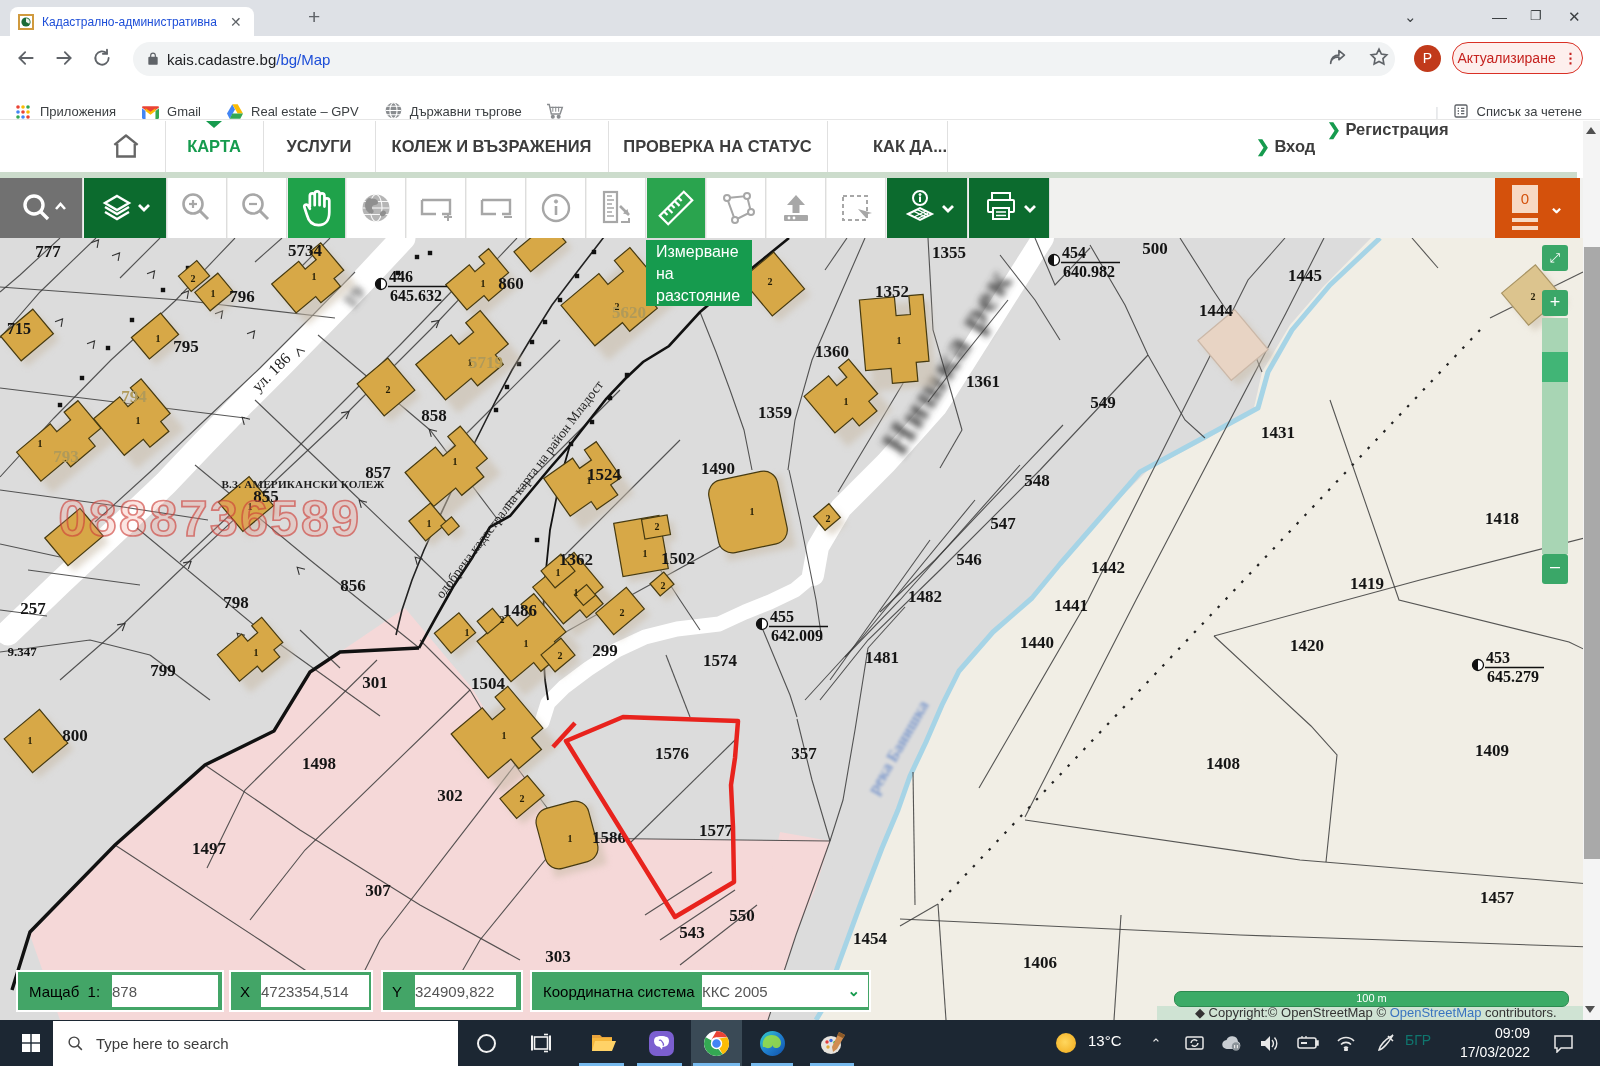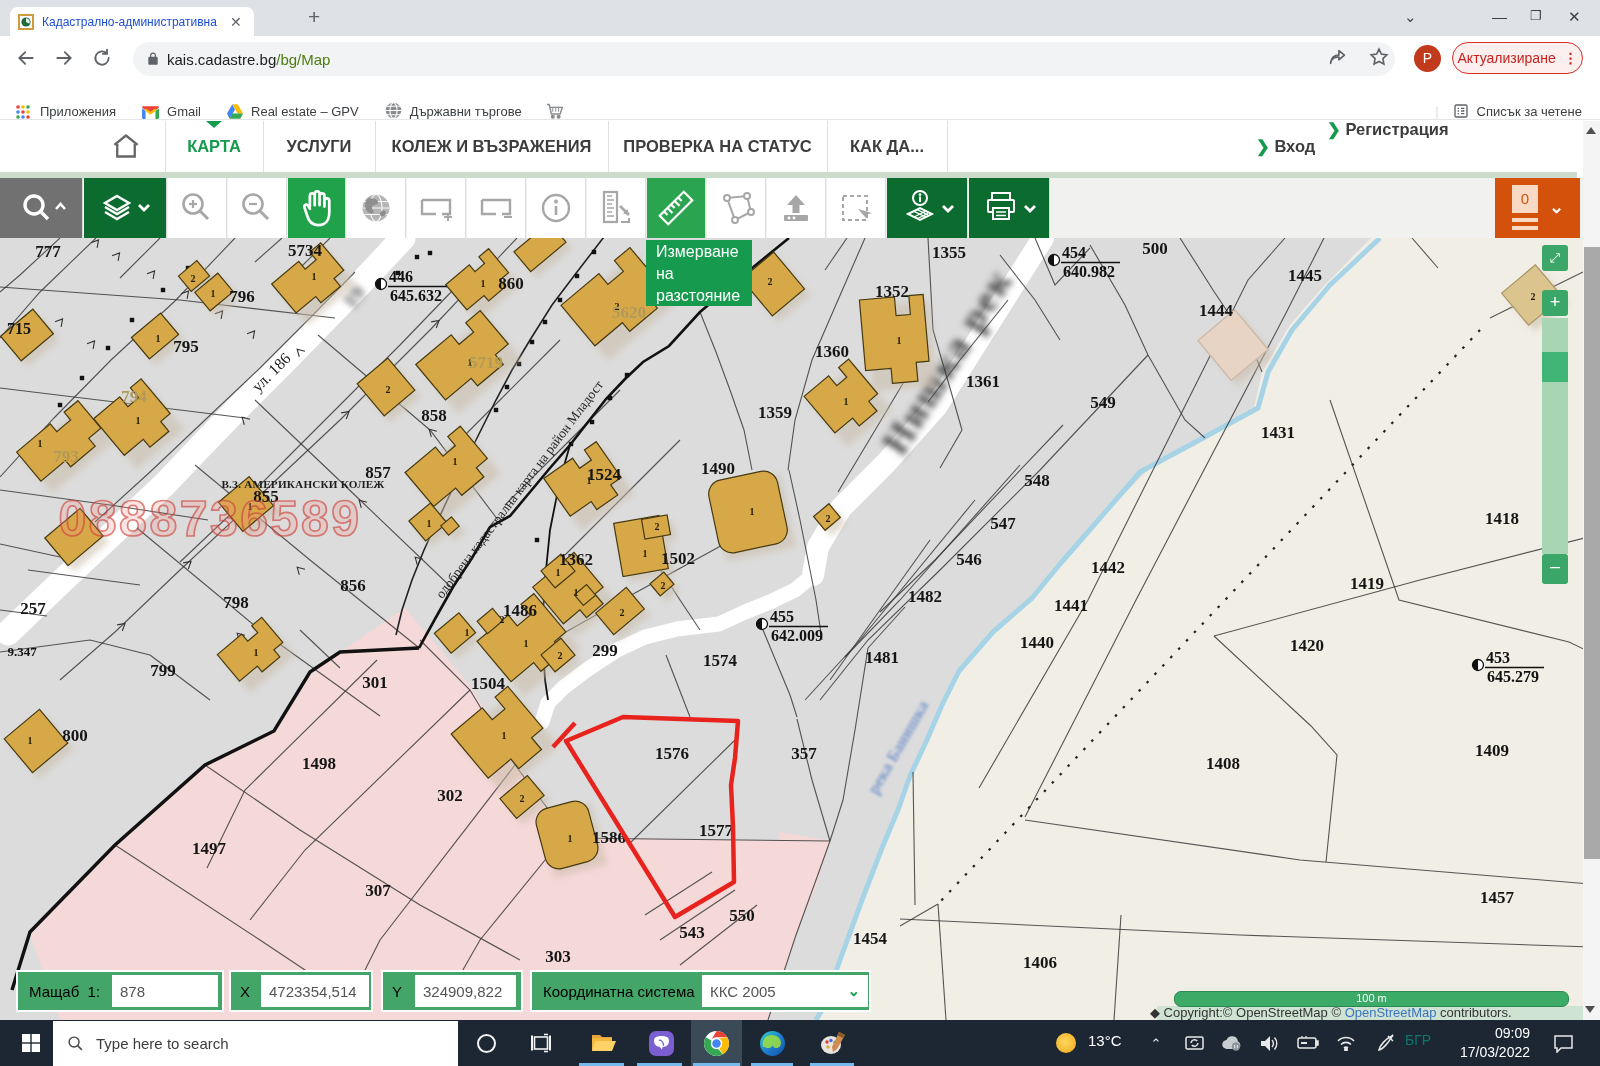--- a/index.html
+++ b/index.html
@@ -22,21 +22,21 @@
 #greensep{left:0;top:172px;width:1577px;height:6px;background:#ccdccc}
 
 #toolbar{left:0;top:178px;width:1600px;height:60px;background:#f1f1ef}
 .tcell{top:178px;height:60px;background:#fff;border-right:1px solid #ddd;display:flex;align-items:center;justify-content:center}
 
 #map{left:0;top:238px;width:1584px;height:782px;overflow:hidden}
 #tooltip{left:646px;top:240px;width:106px;height:66px;background:#169b4e;color:#fff;font-size:16px;line-height:22px;padding:1px 0 0 10px}
 
 .zbtn{width:26px;height:26px;background:#3aa768;border-radius:3px;color:#fff;text-align:center}
 .gseg{position:absolute;top:970px;height:42px;background:#43a567;border:2px solid #fff;display:flex;align-items:center;font-size:15px}
-.ginput{background:#fff;color:#555;font-size:15px;height:32px;display:flex;align-items:center;padding-left:8px}
+.ginput{background:#fff;color:#555;font-size:15px;height:32px;display:flex;align-items:center;}
 
 #scroll{left:1583px;top:121px;width:17px;height:899px;background:#f4f4f4}
 #thumb{left:1584px;top:247px;width:16px;height:612px;background:#a9a9a9}
 
 #taskbar{left:0;top:1020px;width:1600px;height:46px;background:#1c2733}
 #tsearch{left:53px;top:1021px;width:405px;height:45px;background:#fff;display:flex;align-items:center;color:#333;font-size:15px}
 .ticon{top:1020px;height:46px;display:flex;align-items:center;justify-content:center}
 .underl{top:1063px;height:3px;background:#76b9ed}
 </style></head>
 <body>
@@ -64,21 +64,21 @@
     <path d="M4 12h15M13 5l7 7-7 7"></path>
   </svg>
   <svg class="abs" style="left:92px;top:48px" width="20" height="20" viewBox="0 0 24 24" fill="none" stroke="#5f6368" stroke-width="2.2" stroke-linecap="round">
     <path d="M20 12a8 8 0 1 1-2.3-5.6"></path>
     <path d="M18 2v5h-5" fill="none"></path>
   </svg>
   <div class="abs" id="omni">
     <svg class="abs" style="left:13px;top:9px" width="14" height="16" viewBox="0 0 24 24" fill="#5f6368">
       <path d="M18 8h-1V6a5 5 0 0 0-10 0v2H6a2 2 0 0 0-2 2v10a2 2 0 0 0 2 2h12a2 2 0 0 0 2-2V10a2 2 0 0 0-2-2zm-9-2a3 3 0 0 1 6 0v2H9z"></path>
     </svg>
-    <span id="urltext">kais.cadastre.bg<span style="color:#4d7c0f">/bg/Map</span></span>
+    <span id="urltext">kais.cadastre.bg<span style="color:#1d4ed8">/bg/Map</span></span>
   </div>
   <svg class="abs" style="left:1327px;top:46px" width="22" height="22" viewBox="0 0 24 24" fill="none" stroke="#5f6368" stroke-width="1.8">
     <path d="M13 5l6 5-6 5v-3C6 12 4 16 4 19c0-6 4-9 9-9V5z" stroke-linejoin="round"></path>
   </svg>
   <svg class="abs" style="left:1368px;top:46px" width="22" height="22" viewBox="0 0 24 24" fill="none" stroke="#5f6368" stroke-width="1.8">
     <path d="M12 3.5l2.6 5.3 5.9.9-4.2 4.1 1 5.8L12 16.9l-5.3 2.7 1-5.8-4.2-4.1 5.9-.9z"></path>
   </svg>
   <div class="abs" style="left:1414px;top:45px;width:27px;height:27px;border-radius:50%;background:#c13a1b;color:#fff;font-size:14px;text-align:center;line-height:27px">P</div>
   <div class="abs" style="left:1452px;top:42px;width:131px;height:32px;border:1.5px solid #d93025;border-radius:16px;background:#fdefed;color:#c5221f;font-size:14px;display:flex;align-items:center;justify-content:center">Актуализиране&nbsp;&nbsp;<b style="letter-spacing:0">⋮</b></div>
 <div class="abs" id="bmrow">
@@ -133,21 +133,21 @@
 <div class="abs" id="sitenav"></div>
   <svg class="abs" style="left:112px;top:133px" width="28" height="26" viewBox="0 0 24 22" fill="none" stroke="#666" stroke-width="2">
     <path d="M2 10L12 2l10 8" stroke-linejoin="round"></path>
     <path d="M4.5 9v11h15V9"></path>
   </svg>
   <div class="abs nav" style="left:165px;top:121px;width:98px;text-align:center;line-height:51px;color:#169b4e">КАРТА</div>
   <div class="abs" style="left:206px;top:121px;width:0;height:0;border-left:8px solid transparent;border-right:8px solid transparent;border-top:7px solid #169b4e"></div>
   <div class="abs nav" style="left:263px;top:121px;width:112px;text-align:center;line-height:51px">УСЛУГИ</div>
   <div class="abs nav" style="left:375px;top:121px;width:233px;text-align:center;line-height:51px">КОЛЕЖ И ВЪЗРАЖЕНИЯ</div>
   <div class="abs nav" style="left:608px;top:121px;width:219px;text-align:center;line-height:51px">ПРОВЕРКА НА СТАТУС</div>
-  <div class="abs nav" style="left:827px;top:121px;width:120px;text-align:center;line-height:51px">КАК ДА...</div>
+  <div class="abs nav" style="left:827px;top:121px;width:120px;text-align:right;line-height:51px">КАК ДА...</div>
   <div class="abs nav" style="left:1256px;top:121px;line-height:51px"><span style="color:#169b4e">❯</span> Вход</div>
   <div class="abs nav" style="left:1327px;top:104px;line-height:51px"><span style="color:#169b4e">❯</span> Регистрация</div>
 <div class="abs navsep" style="left:165px"></div>
 <div class="abs navsep" style="left:263px"></div>
 <div class="abs navsep" style="left:375px"></div>
 <div class="abs navsep" style="left:608px"></div>
 <div class="abs navsep" style="left:827px"></div>
 <div class="abs navsep" style="left:947px"></div>
 <div class="abs" id="greensep"></div>
 <div class="abs" id="toolbar"></div>
@@ -734,21 +734,21 @@
     <span style="margin-left:9px">Y</span>
     <span class="ginput" style="position:absolute;left:32px;width:101px">324909,822</span>
   </div>
 <div class="gseg" style="left:530px;width:341px">
     <span style="margin-left:11px">Координатна система</span>
     <span class="ginput" style="position:absolute;left:170px;width:166px;justify-content:space-between">ККС 2005<b style="color:#169b4e;margin-right:8px">⌄</b></span>
   </div>
 
 <div class="abs" style="left:1157px;top:1006px;width:427px;height:14px;background:#cfe3d3"></div>
 <div class="abs" style="left:1174px;top:991px;width:395px;height:16px;background:#3cab67;border:1.5px solid #2c8a50;border-radius:7px;color:#fff;font-size:11px;text-align:center;line-height:13px">100 m</div>
-<div class="abs" style="left:1150px;top:1005px;font-size:13px;color:#333">◆&nbsp;Copyright:© OpenStreetMap © <span style="color:#3a74c0">OpenStreetMap</span> contributors.</div>
+<div class="abs" style="left:1195px;top:1005px;font-size:13px;color:#333">◆&nbsp;Copyright:© OpenStreetMap © <span style="color:#3a74c0">OpenStreetMap</span> contributors.</div>
 
 <div class="abs" id="scroll">
     <div style="position:absolute;left:3px;top:6px;width:0;height:0;border-left:5px solid transparent;border-right:5px solid transparent;border-bottom:7px solid #505050"></div>
 <div style="position:absolute;left:2px;top:885px;width:0;height:0;border-left:5px solid transparent;border-right:5px solid transparent;border-top:7px solid #505050"></div>
   </div>
 <div class="abs" id="thumb"></div>
 
 <div class="abs" id="taskbar"></div>
 <svg class="abs" style="left:22px;top:1034px" width="18" height="18" viewBox="0 0 18 18" fill="#fff">
     <rect x="0" y="0" width="8.3" height="8.3"></rect>

